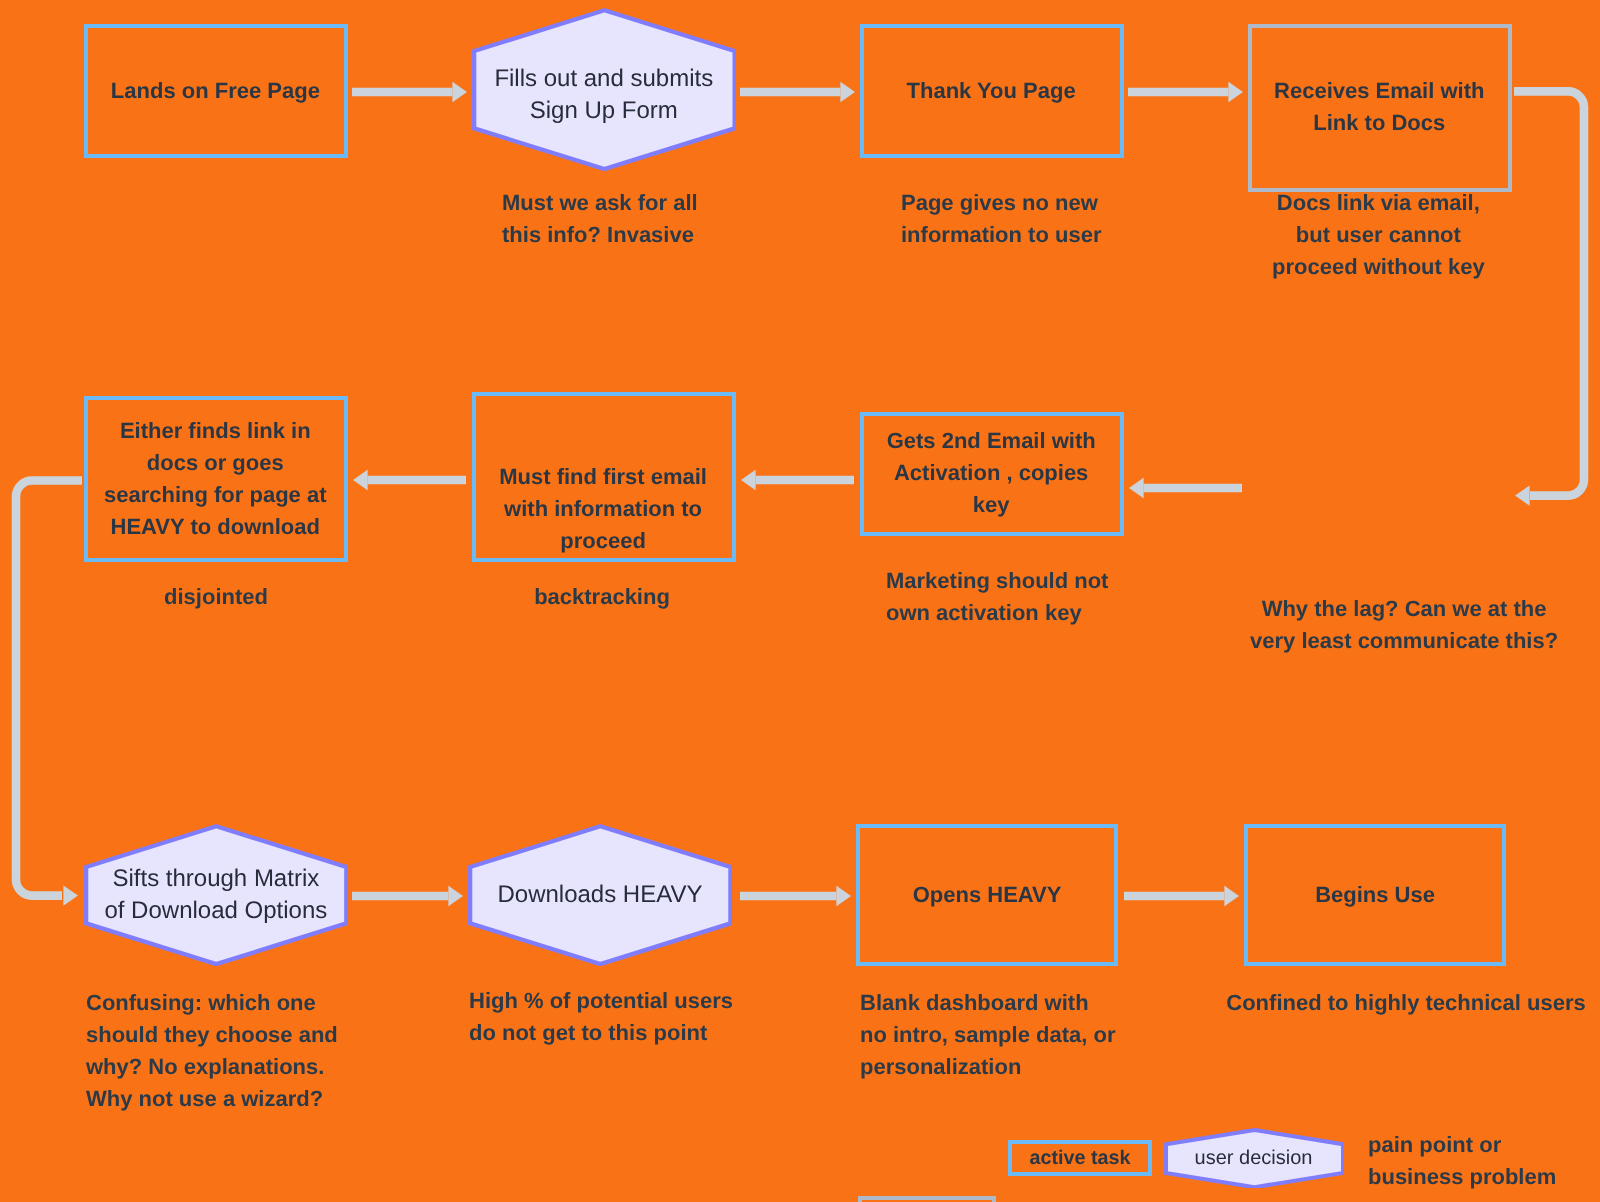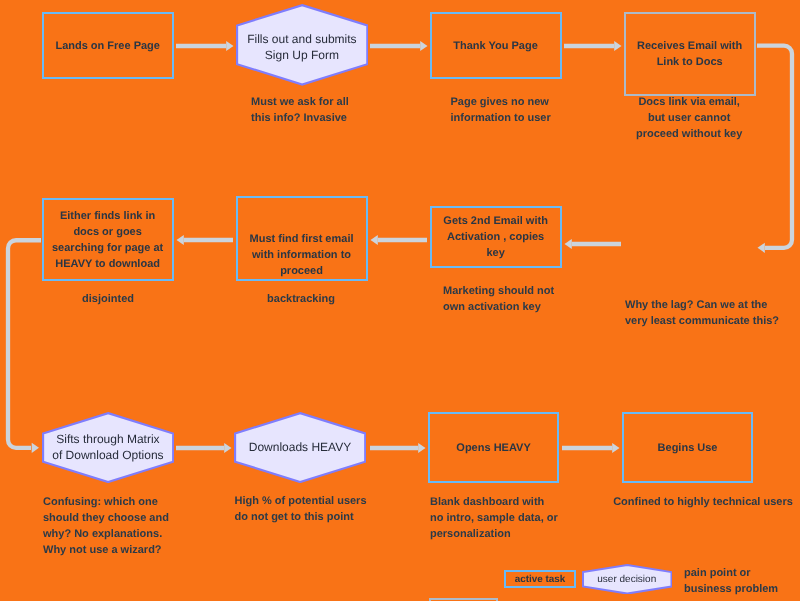--- a/index.html
+++ b/index.html
@@ -91,21 +91,21 @@
 </div>
 <div class="cap" style="left:450.5px;top:94px;">Page gives no new
 information to user</div>
 <div class="node passive" style="left:623.70px;top:12.05px;width:131.90px;height:84px;">
   <div class="lbl">Receives Email with
 Link to Docs</div>
 </div>
 <div class="cap" style="left:636px;top:94px;text-align:center;">Docs link via email,
 but user cannot
 proceed without key</div>
-<div class="cap" style="left:625px;top:297px;">Why the lag? Can we at the
+<div class="cap" style="left:625px;top:297px;text-align:center;">Why the lag? Can we at the
 very least communicate this?</div>
 <div class="node active" style="left:429.60px;top:206.00px;width:132.00px;height:62px;">
   <div class="lbl">Gets 2nd Email with
 Activation , copies
 key</div>
 </div>
 <div class="cap" style="left:443px;top:283px;">Marketing should not
 own activation key</div>
 <div class="node active" style="left:235.55px;top:196px;width:132.00px;height:85px;align-items:flex-end;">
   <div class="lbl">Must find first email

